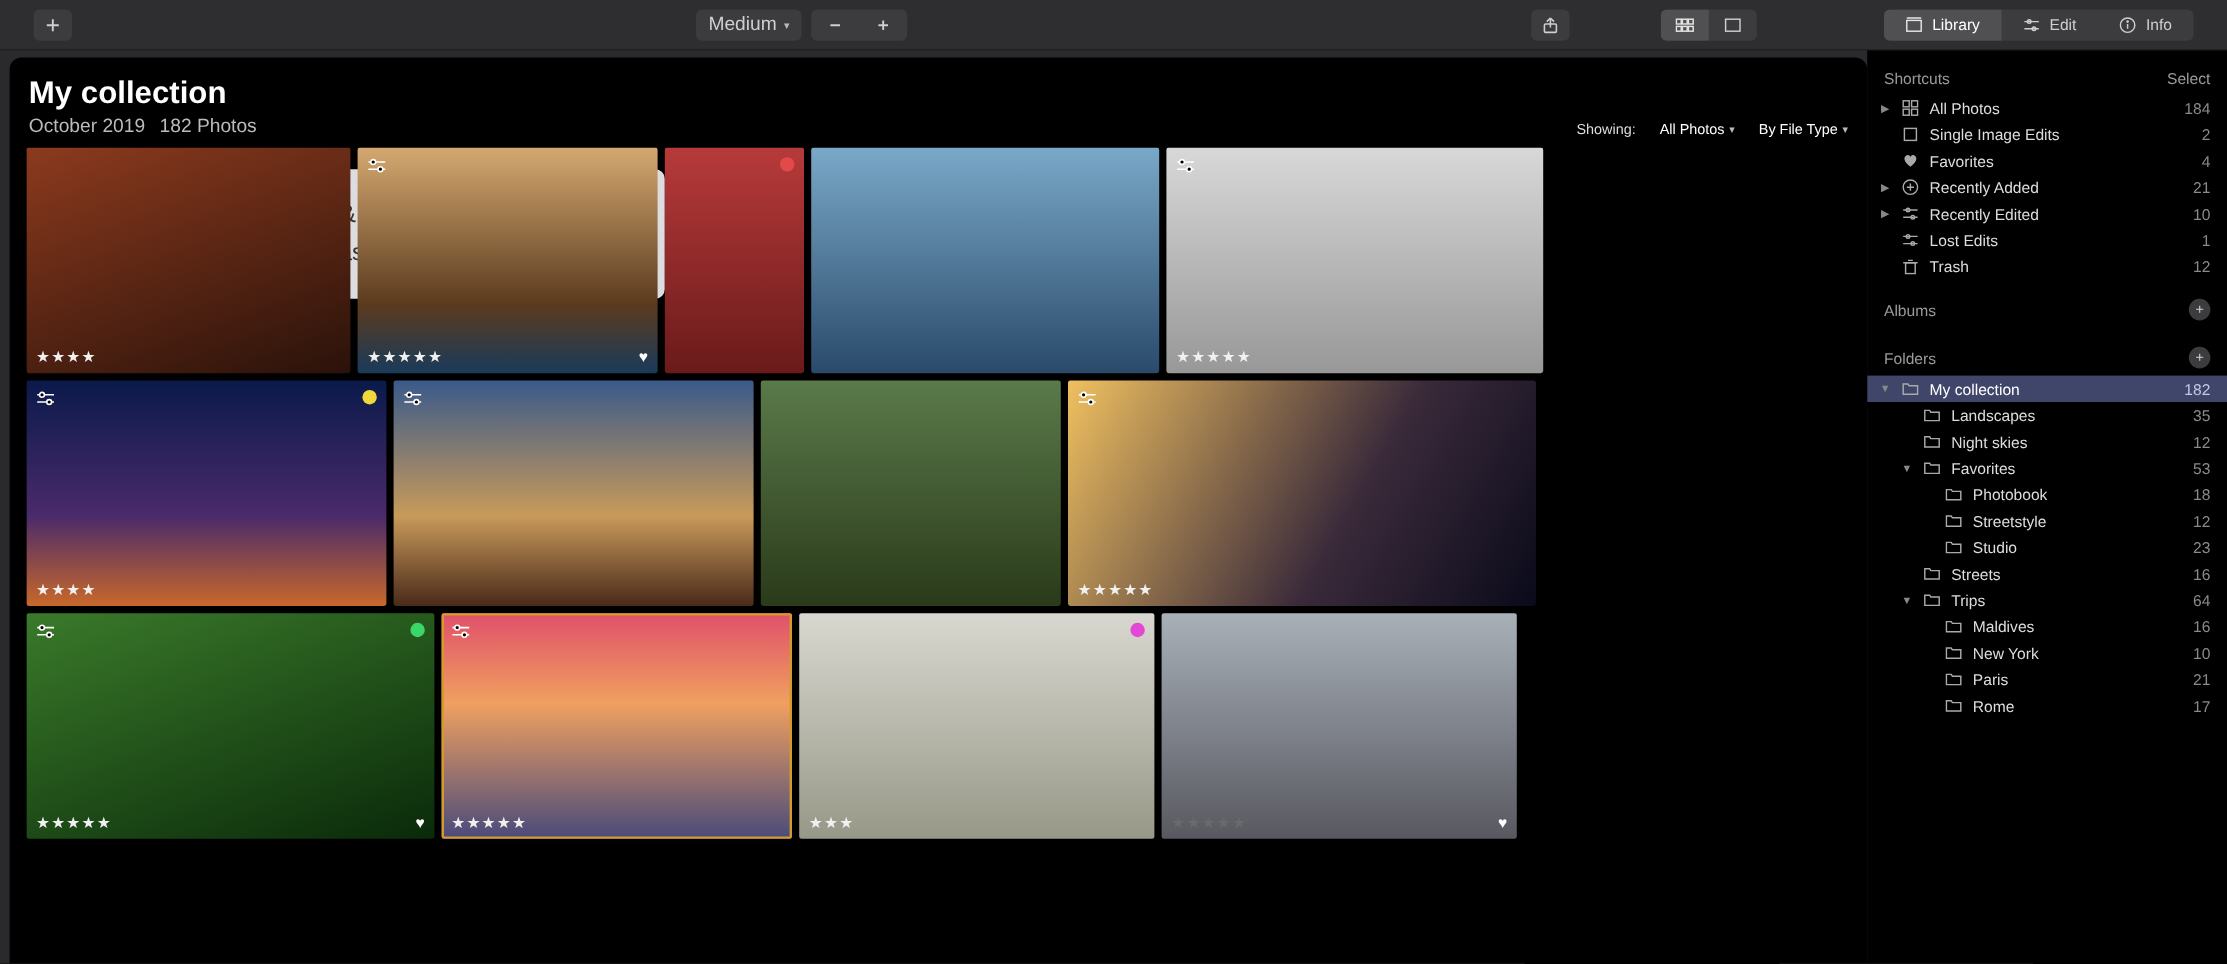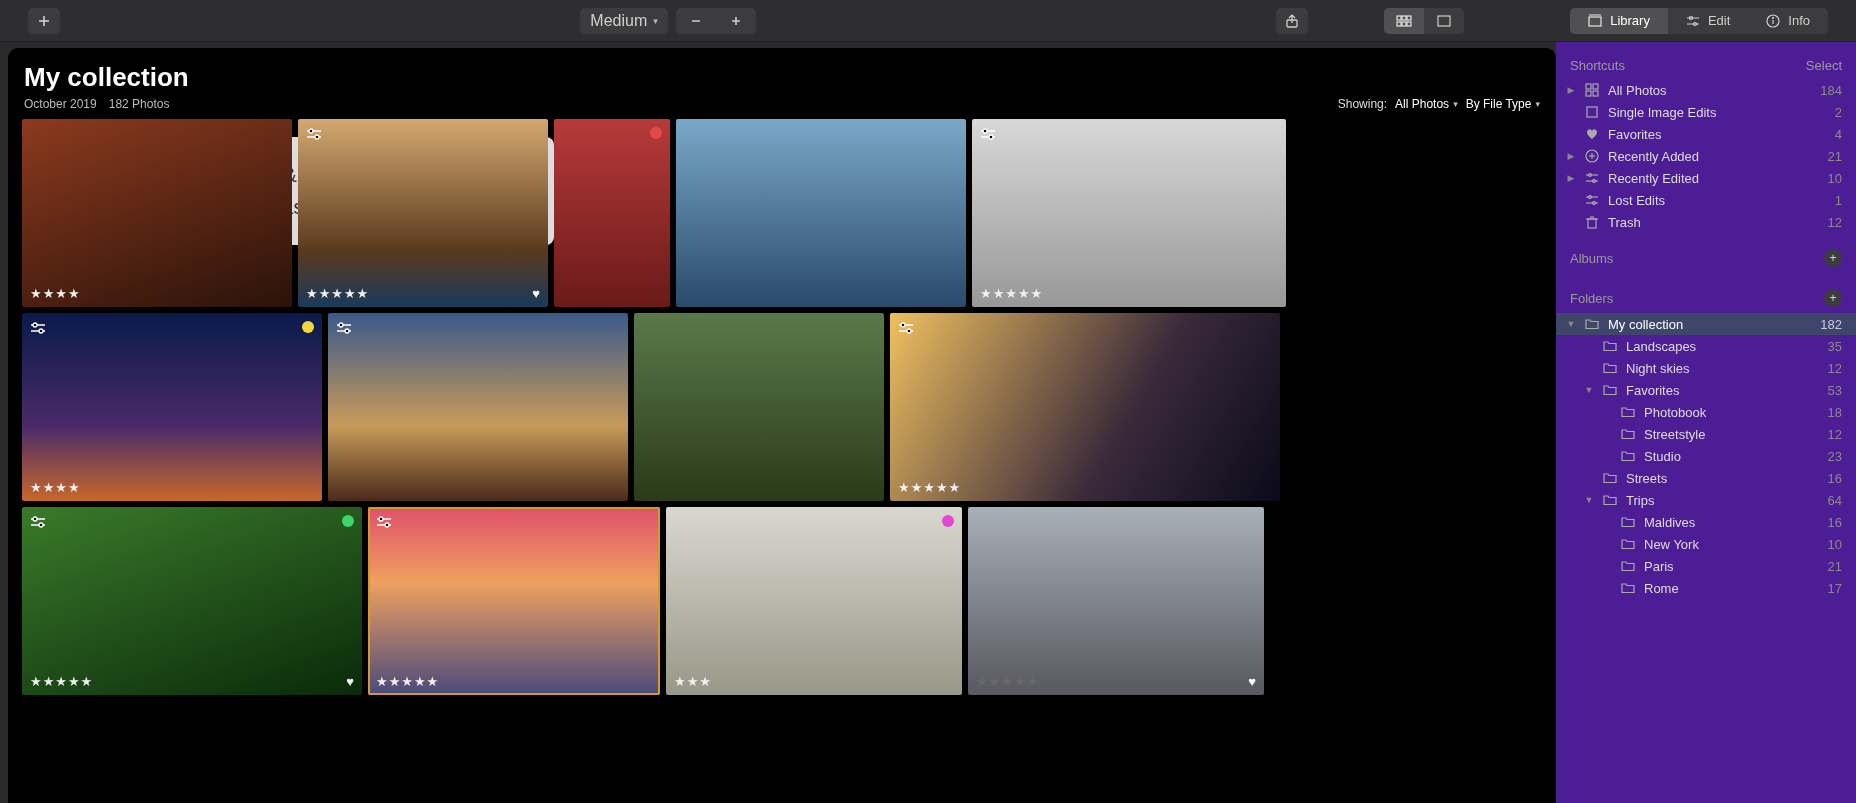--- a/index.html
+++ b/index.html
@@ -91,22 +91,22 @@
   margin: 6px 0 0 8px;
   overflow: hidden;
 }
 .collection-header {
   display: flex;
   align-items: flex-end;
   justify-content: space-between;
   padding: 2px 2px 8px;
 }
 .collection-title { font-size: 26px; font-weight: 700; color: #fff; }
-.collection-sub { font-size: 12px; color: #bbb; margin-top: 4px; display: flex; gap: 12px; align-items: center; }
-.showing { display: flex; align-items: flex-start; gap: 8px; font-size: 12px; color: #ddd; margin-left: 48px; }
+.collection-sub { font-size: 16px; color: #bbb; margin-top: 4px; display: flex; gap: 12px; align-items: center; }
+.showing { display: flex; align-items: flex-start; gap: 20px; font-size: 12px; color: #ddd; margin-left: 48px; }
 .showing .drop { display: flex; align-items: center; gap: 4px; cursor: pointer; color:#fff; }
 .grid {
   flex: 1;
   display: flex;
   flex-direction: column;
   gap: 6px;
   overflow: hidden;
   position: relative;
 }
 .row { display: flex; gap: 6px; height: 188px; }
@@ -137,21 +137,21 @@
   width: 460px;
   padding: 22px 26px;
   background: rgba(240,240,242,0.92);
   border-radius: 8px;
   color: #333;
   font-size: 20px;
   line-height: 1.6;
 }
 .sidebar {
   width: 300px;
-  background: #4c1d95;
+  background: #000000;
   color: #ddd;
   padding: 10px 0 8px;
   display: flex;
   flex-direction: column;
   font-size: 13px;
   overflow-y: auto;
 }
 .sb-section-head {
   display: flex;
   justify-content: space-between;

